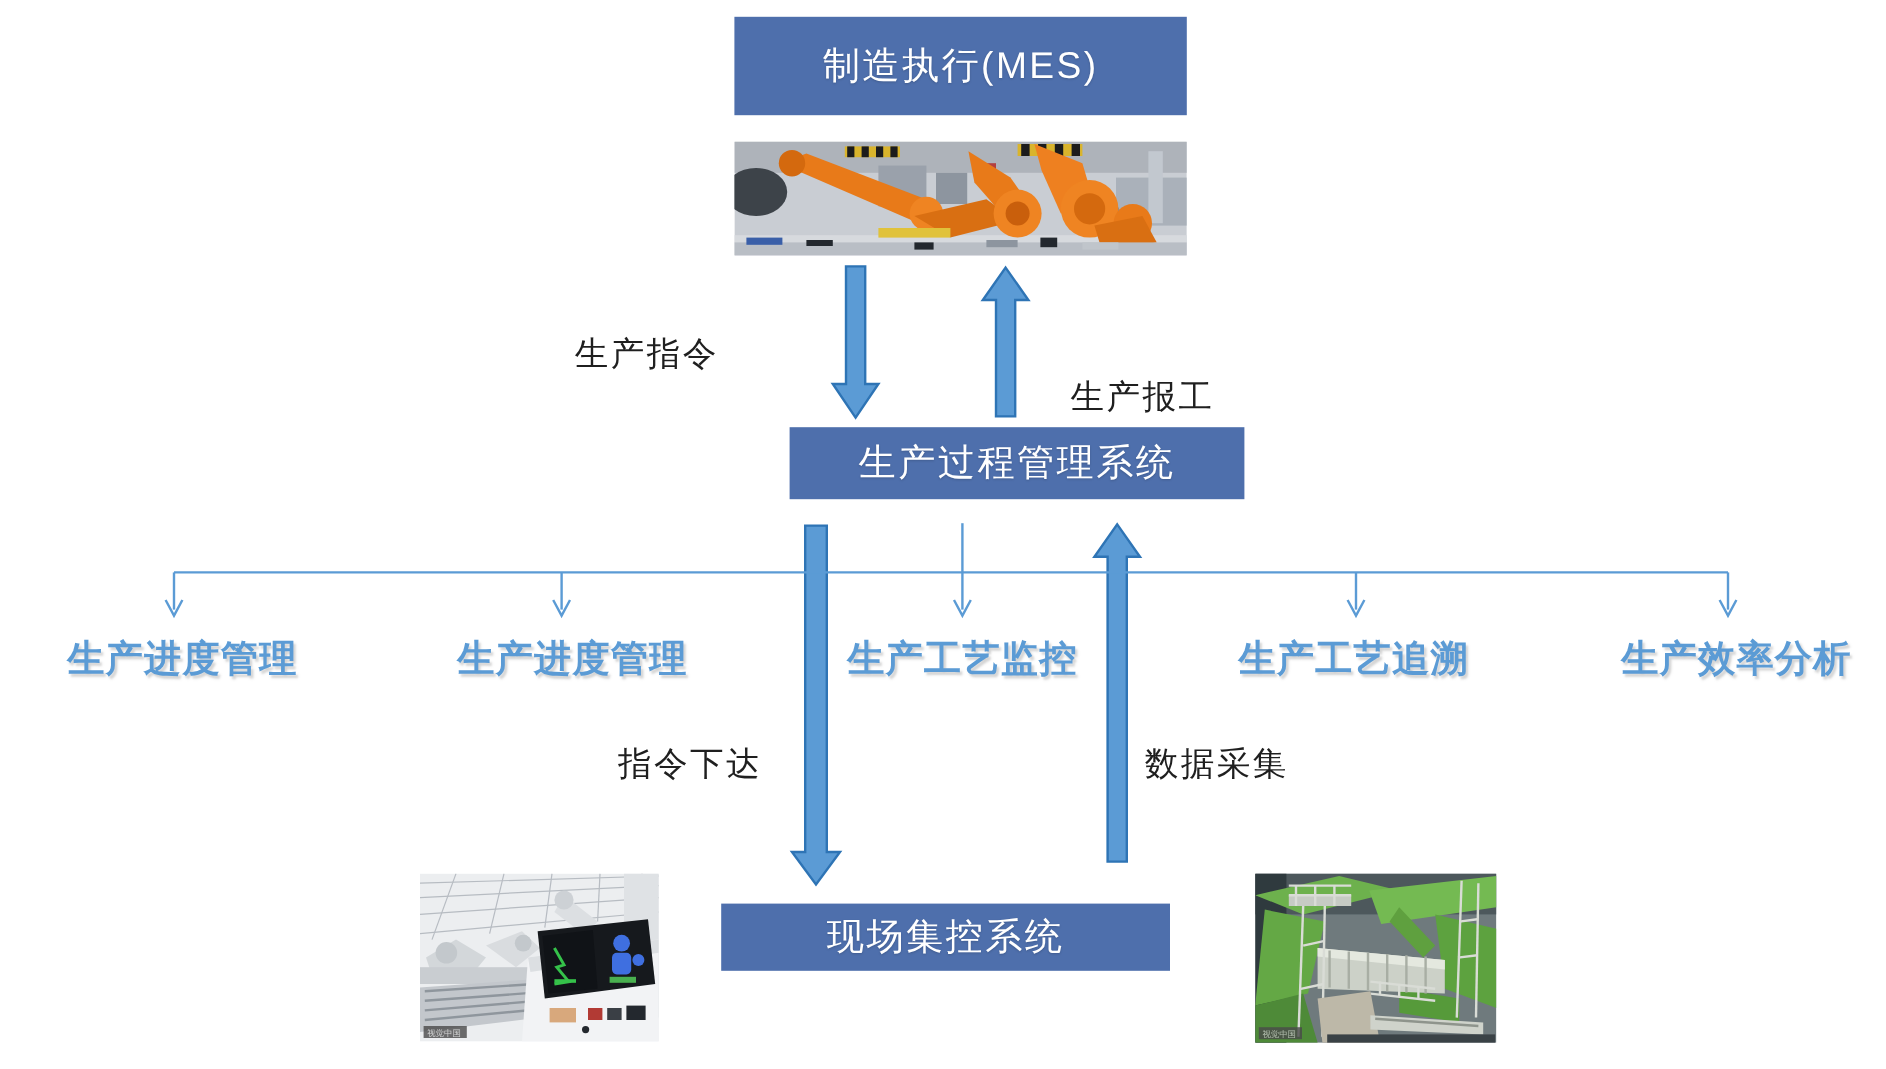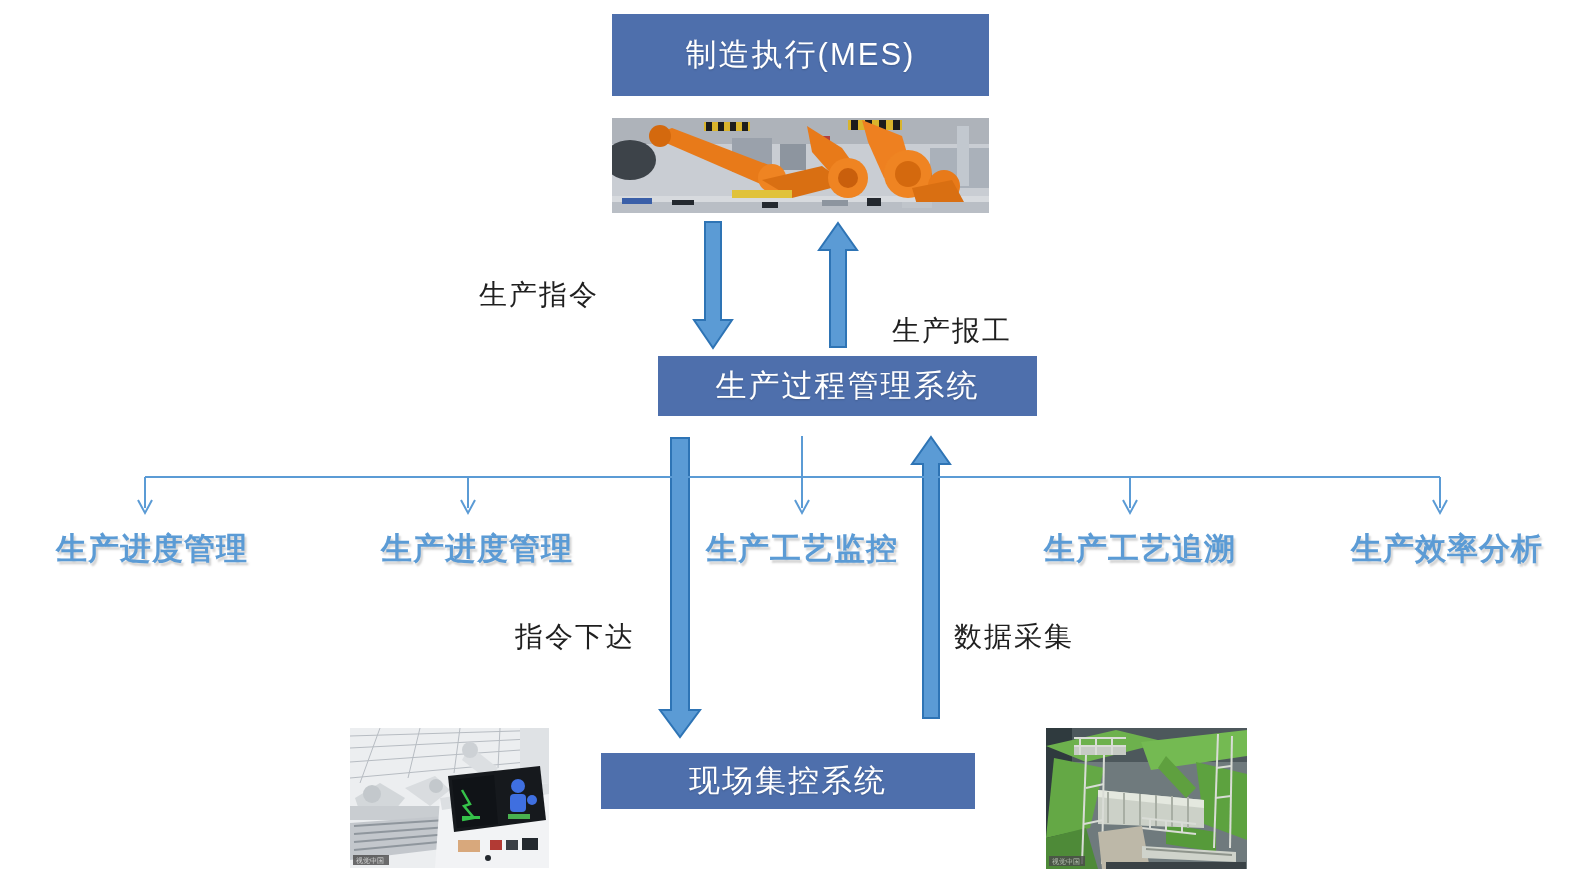--- a/index.html
+++ b/index.html
@@ -109,21 +109,21 @@
   <div class="flow-label" style="left:539px;top:276px;text-align:center;">生产指令</div>
   <div class="flow-label" style="left:952px;top:276px;margin-top:36px;">生产报工</div>
 
   <div class="node node-process">
     <span>生产过程管理系统</span>
   </div>
 
   <div class="func-label" style="left:152px;top:528px;">生产进度管理</div>
   <div class="func-label" style="left:477px;top:528px;">生产进度管理</div>
   <div class="func-label" style="left:802px;top:528px;">生产工艺监控</div>
-  <div class="func-label" style="left:1128px;top:528px;margin-left:12px;">生产工艺追溯</div>
+  <div class="func-label" style="left:1128px;top:528px;">生产工艺追溯</div>
   <div class="func-label" style="left:1447px;top:528px;">生产效率分析</div>
 
   <div class="flow-label" style="left:575px;top:618px;">指令下达</div>
   <div class="flow-label" style="left:1014px;top:618px;">数据采集</div>
 
   <div class="node node-field">
     <span>现场集控系统</span>
   </div>
 
   <svg class="photo" style="left:350px;top:728px;" width="199" height="140" viewBox="0 0 199 140">

